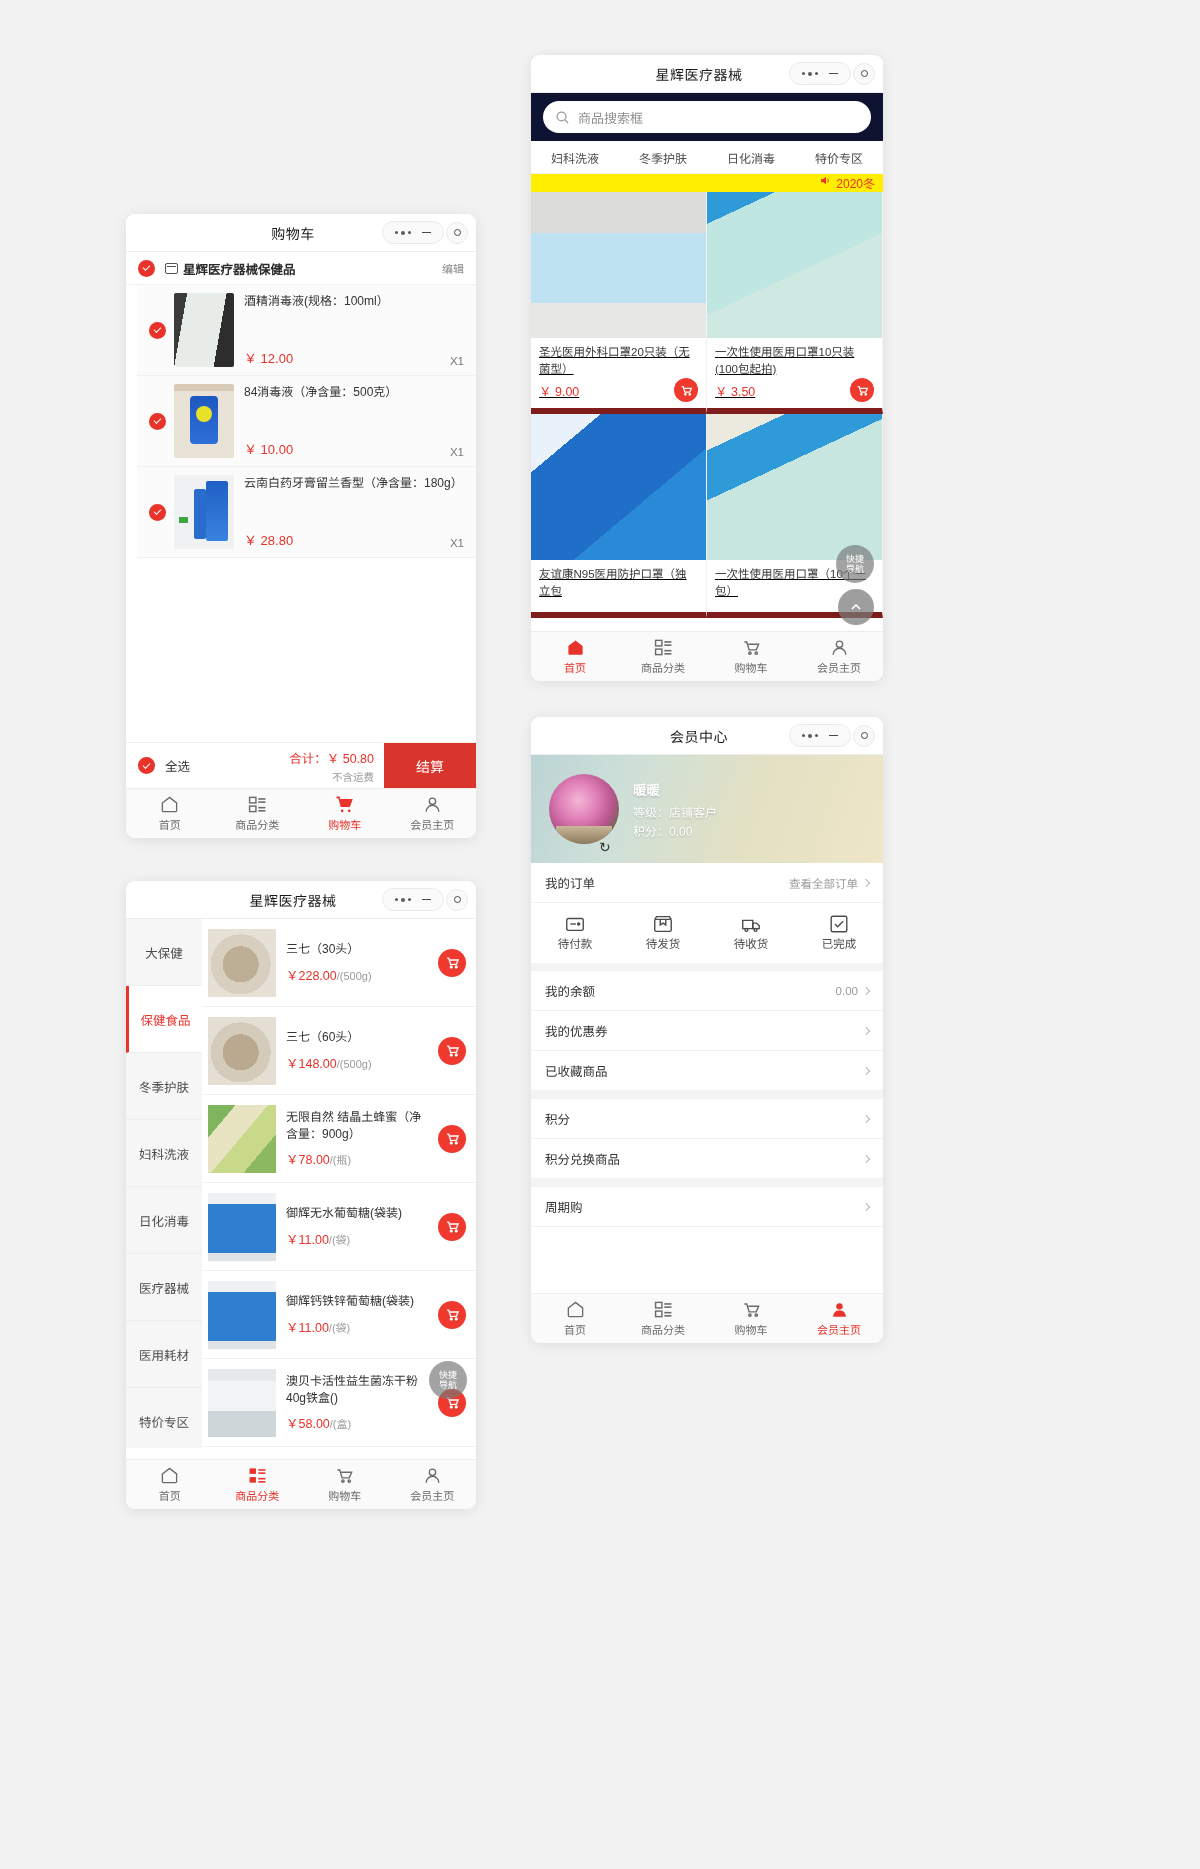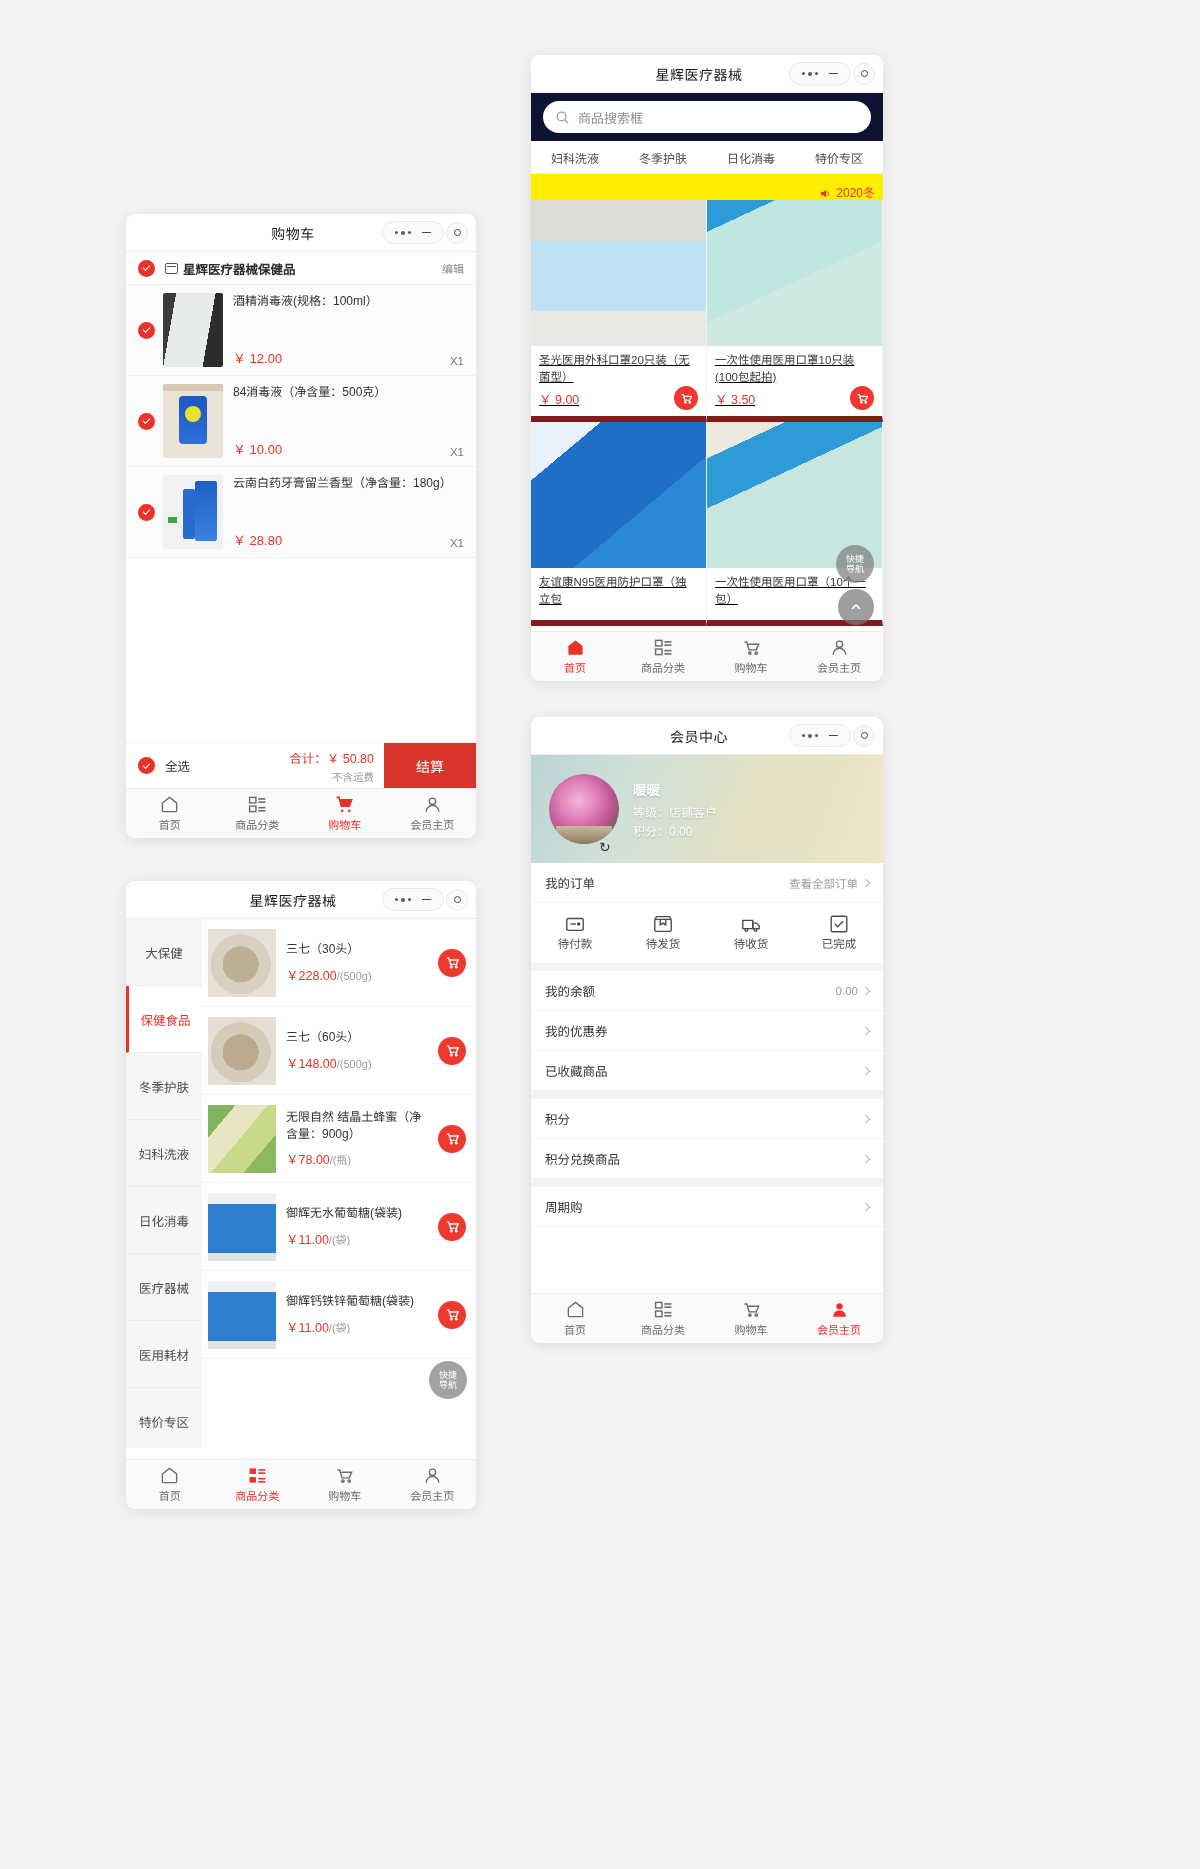--- a/index.html
+++ b/index.html
@@ -97,20 +97,21 @@
     border-top:1.3px solid #555;
   }
   .shop-name{font-weight:bold;}
   .shop-edit{margin-left:auto;font-size:11px;color:#8a8a8a;}
 
   .cart-item{
     display:flex;align-items:center;
     padding:8px 12px;background:#fbfbfb;
     border-bottom:1px solid #f0f0f0;
     min-height:88px;
+    margin-left:11px;
   }
   .cart-item .chk{margin-right:8px;}
   .thumb{
     width:60px;height:74px;flex:0 0 60px;
     border-radius:2px;margin-right:10px;
     background-size:cover;background-position:center;
   }
   .ci-body{flex:1;display:flex;flex-direction:column;justify-content:space-between;height:74px;}
   .ci-title{font-size:12px;color:#333;line-height:1.45;}
   .ci-bot{display:flex;align-items:flex-end;justify-content:space-between;}
@@ -143,22 +144,22 @@
     height:32px;border-radius:16px;background:#fff;
     display:flex;align-items:center;padding:0 12px;gap:8px;
   }
   .search-box span{font-size:13px;color:#8d8d8d;}
   .cat-row{
     height:33px;display:flex;align-items:center;
     background:#fff;border-bottom:1px solid #f1f1f1;
   }
   .cat-row div{flex:1;text-align:center;font-size:12px;color:#4c4c4c;}
   .notice{
-    height:26px;background:#ffee00;
-    display:flex;align-items:flex-end;justify-content:flex-end;
+    height:18px;background:#ffee00;
+    display:flex;align-items:flex-start;justify-content:flex-end;
     padding-right:8px;gap:4px;
     font-size:12px;color:#e8322a;overflow:hidden;
   }
   .goods-grid{display:flex;flex-wrap:wrap;background:#fff;}
   .goods{
     width:50%;border-right:1px solid #f2f2f2;border-bottom:6px solid #7f1d1d;
     padding-bottom:4px;position:relative;text-decoration:underline;
   }
   .goods .pic{width:100%;height:146px;background-size:cover;background-position:center;}
   .goods .nm{font-size:11.5px;color:#3a3a3a;line-height:1.45;padding:6px 8px 2px;min-height:34px;}
@@ -595,20 +596,34 @@
         </div>
         <div class="fab">
           <svg width="15" height="15" viewBox="0 0 24 24" fill="none" stroke="#fff" stroke-width="2.2">
               <path d="M3 5h3l3 10h9l3-7H8"></path>
               <circle cx="10" cy="19" r="1.4" fill="#fff"></circle>
               <circle cx="18" cy="19" r="1.4" fill="#fff"></circle>
             </svg>
         </div>
       </div>
 
+      <div class="prod">
+        <div class="pic" style="background:linear-gradient(#e6e8ea 0 18%,#f2f3f4 18% 62%,#cfd6da 62% 100%);"></div>
+        <div class="info">
+          <div class="nm">澳贝卡活性益生菌冻干粉40g铁盒()</div>
+          <div class="pr"><span>￥58.00</span><em>/(盒)</em></div>
+        </div>
+        <div class="fab">
+          <svg width="15" height="15" viewBox="0 0 24 24" fill="none" stroke="#fff" stroke-width="2.2">
+              <path d="M3 5h3l3 10h9l3-7H8"></path>
+              <circle cx="10" cy="19" r="1.4" fill="#fff"></circle>
+              <circle cx="18" cy="19" r="1.4" fill="#fff"></circle>
+            </svg>
+        </div>
+      </div>
     </div>
   </div>
 
   <div class="quick-nav" style="bottom:110px;">
     <span>快捷</span>
     <span>导航</span>
   </div>
 
   <div class="tabbar">
     <div class="tab">

